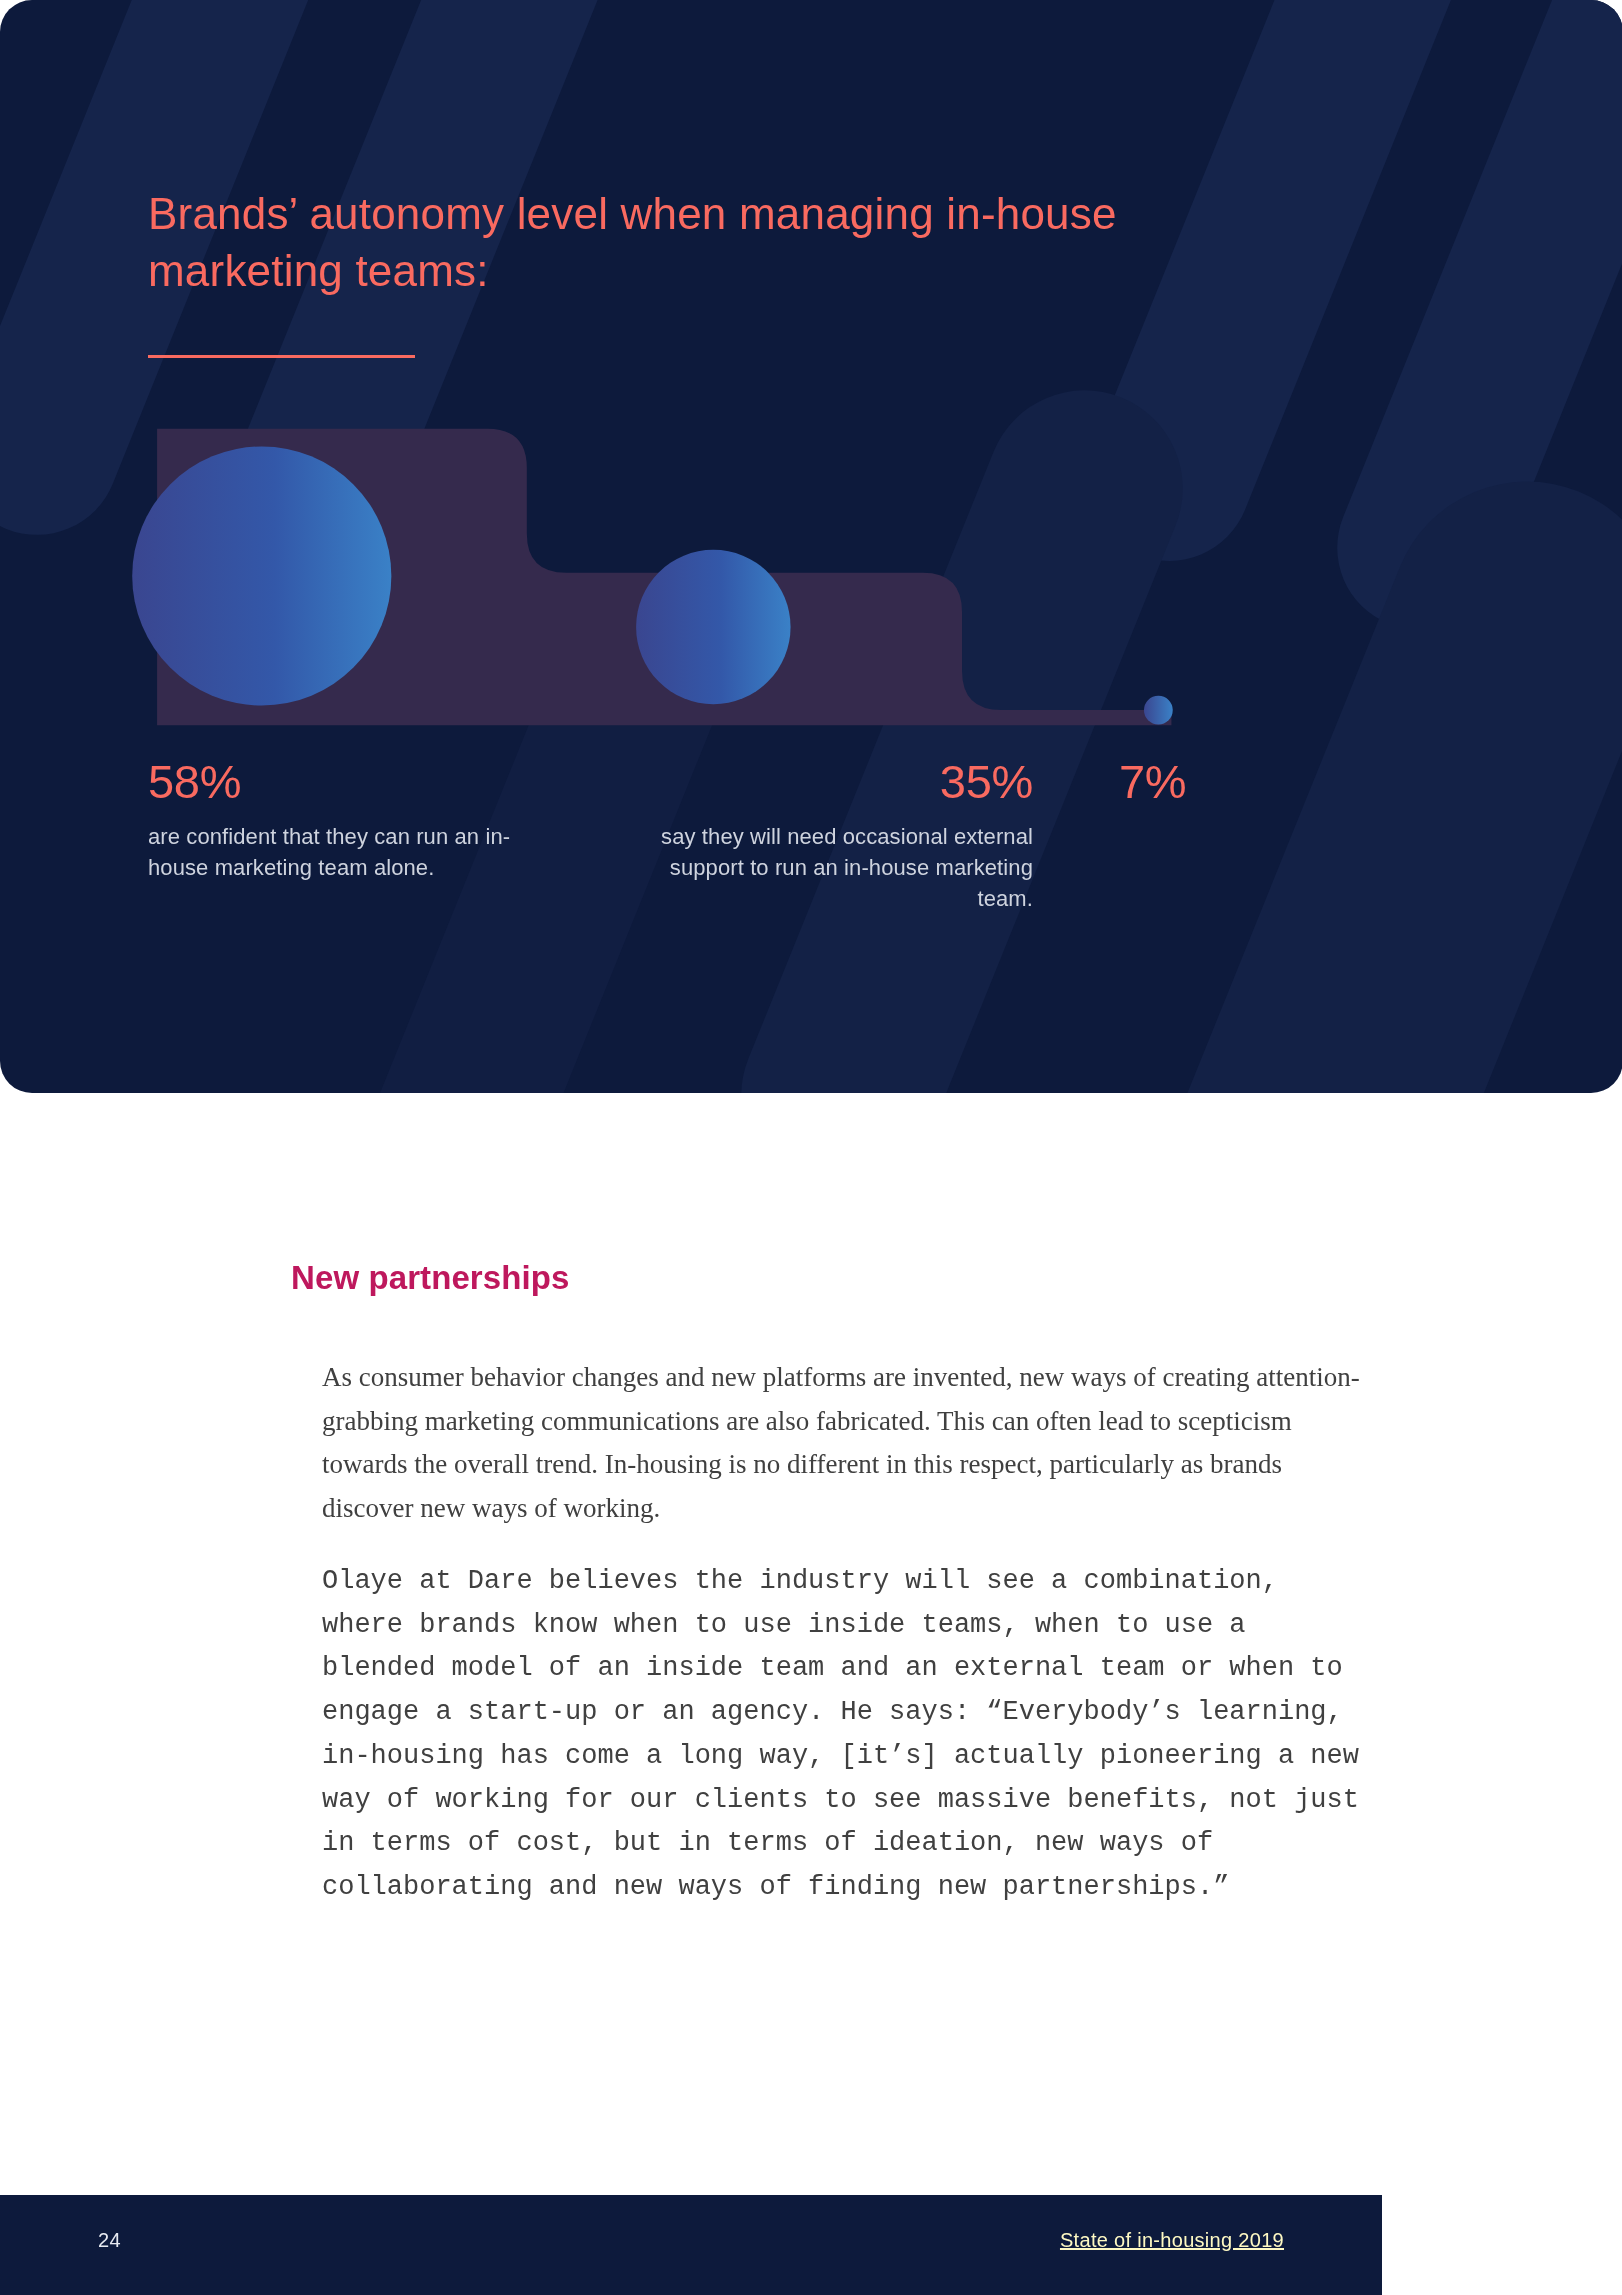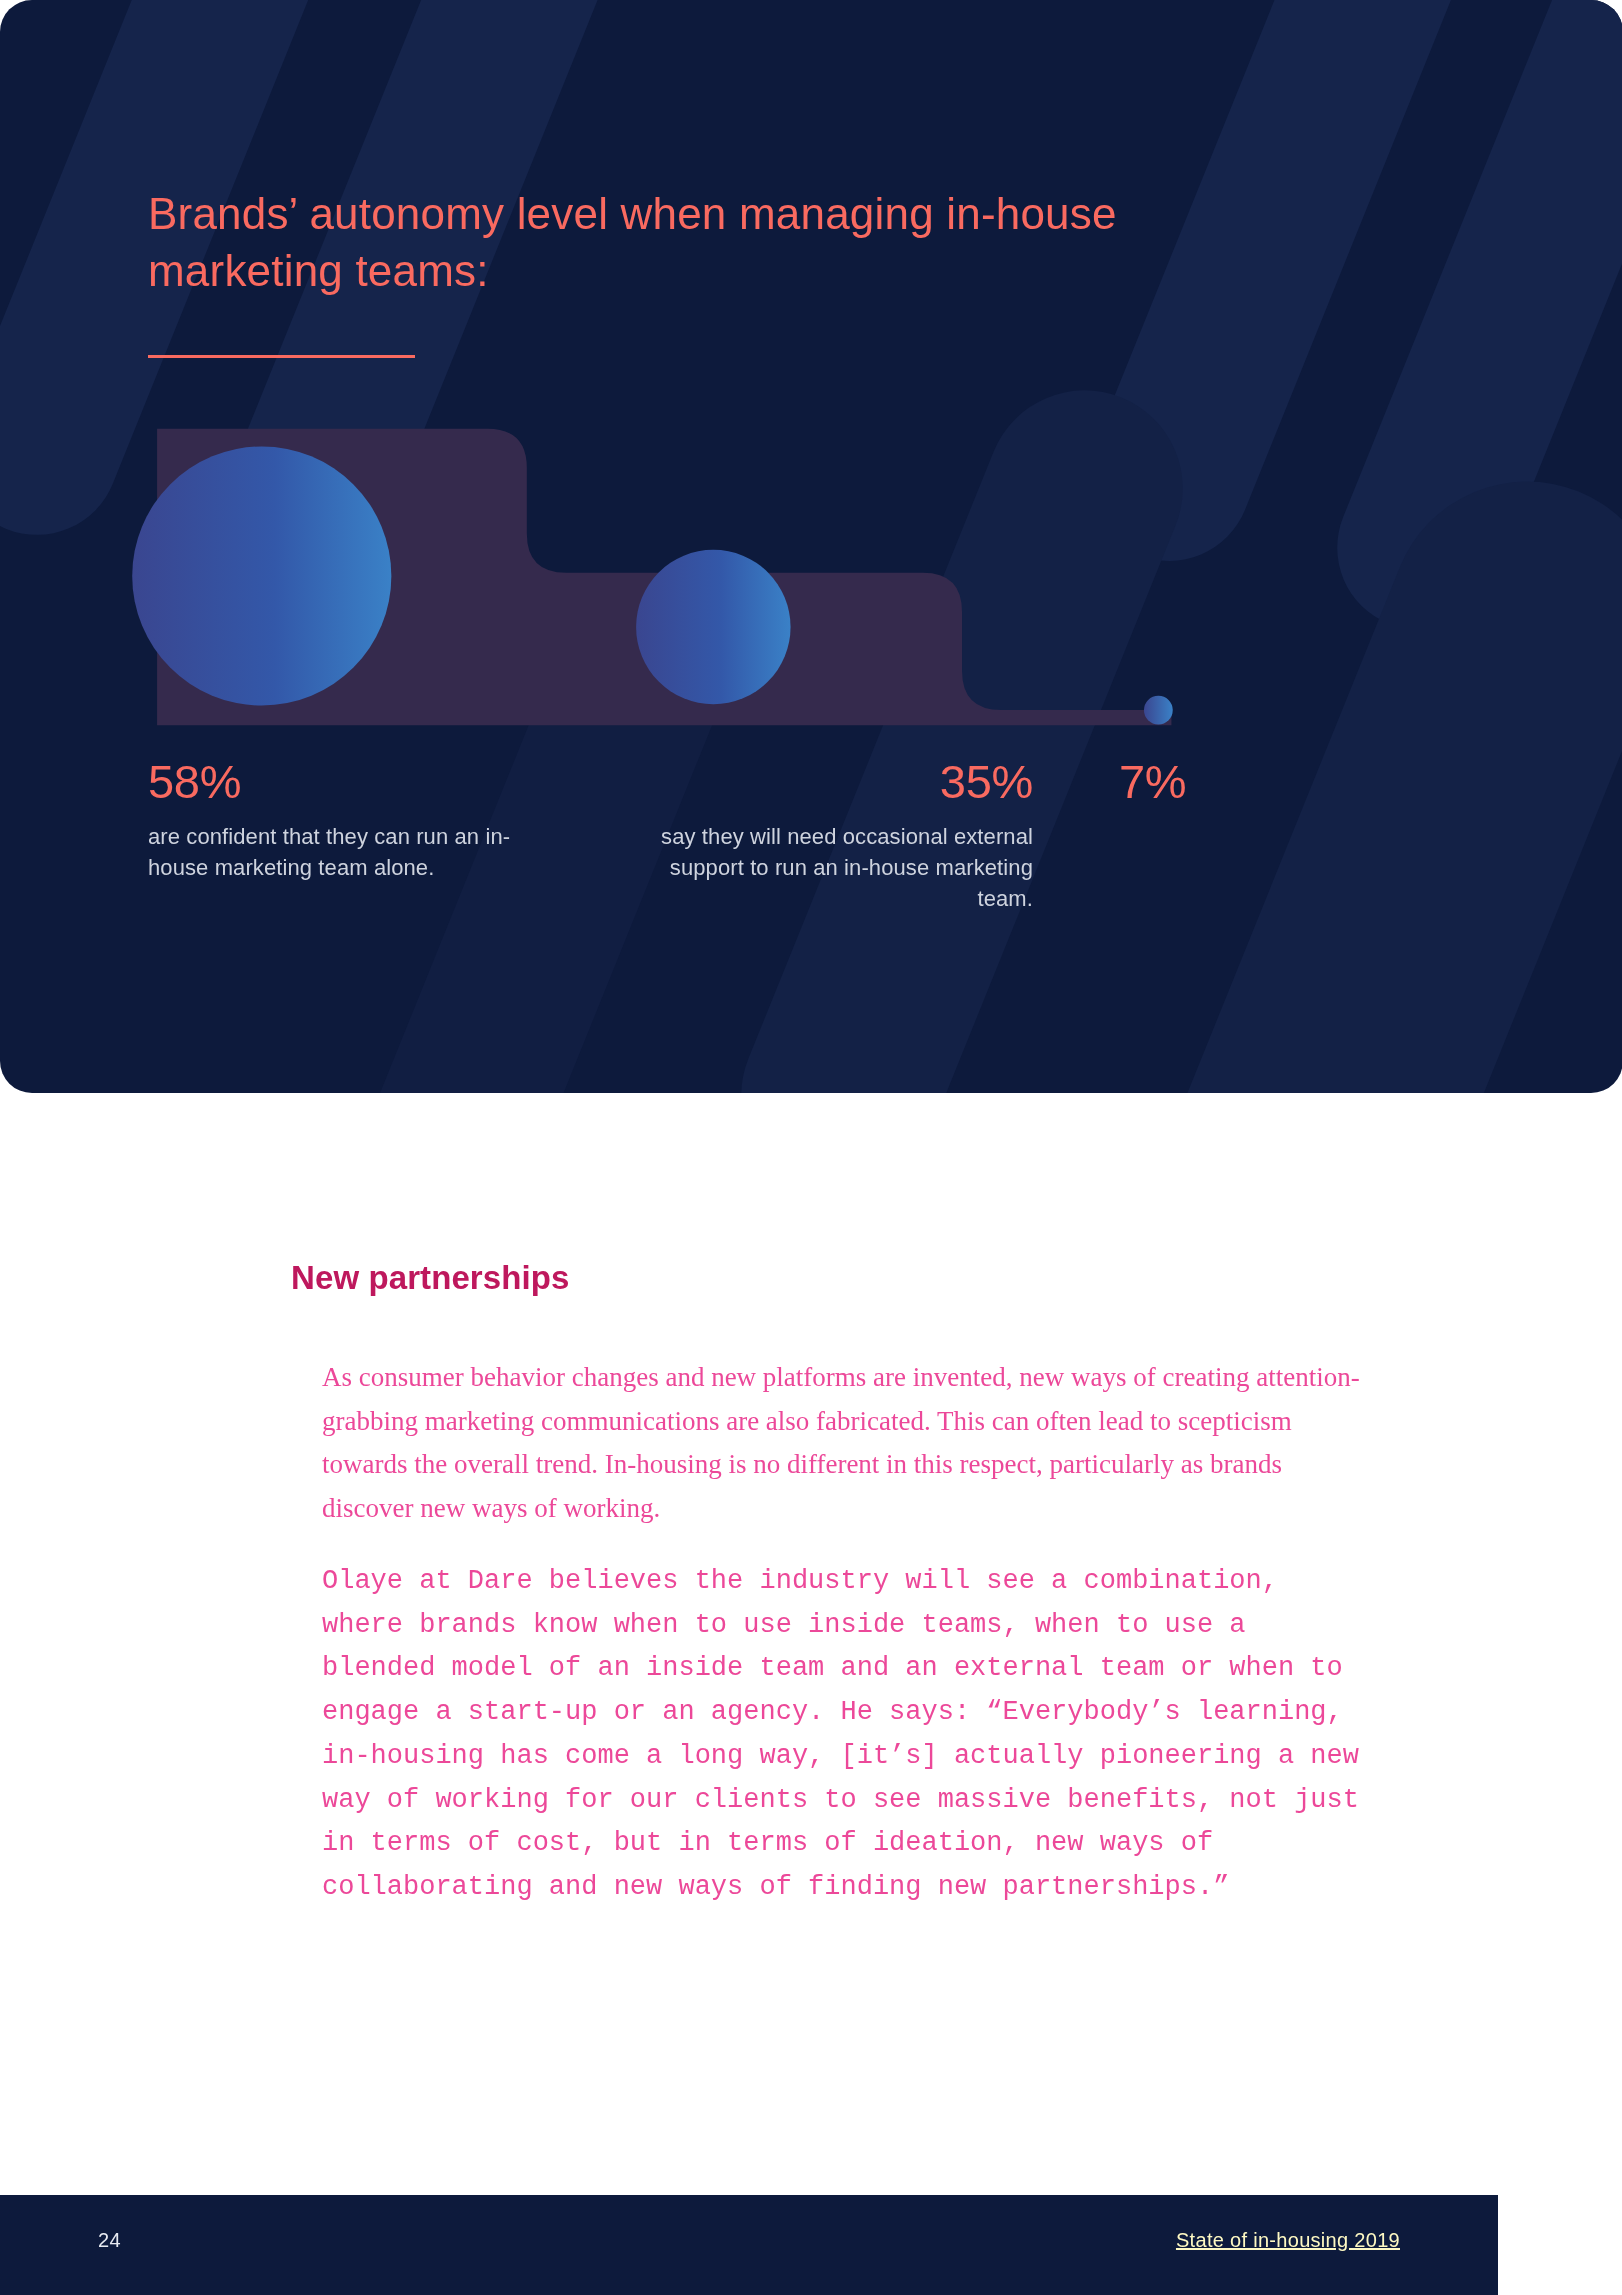--- a/index.html
+++ b/index.html
@@ -110,33 +110,33 @@
     font-size: 33px;
     font-weight: 700;
     letter-spacing: 0.1px;
   }
 
   #prose {
     position: absolute;
     left: 322px;
     top: 263px;
     width: 1040px;
-    color: #ec4899;
+    color: #404040;
     font-family: "Liberation Serif", serif;
     font-size: 27px;
     line-height: 1.62;
   }
   #prose p + p { margin-top: 29px; font-family: Liberation Mono, monospace; }
 
   
   #footer {
     position: absolute;
     left: 0;
     top: 2195px;
-    width: 1498px;
+    width: 1382px;
     height: 100px;
     background: #0d1a3c;
   }
   #footer .page-num {
     position: absolute;
     left: 98px;
     top: 34px;
     color: #e7eaf1;
     font-size: 20px;
     font-weight: 300;

